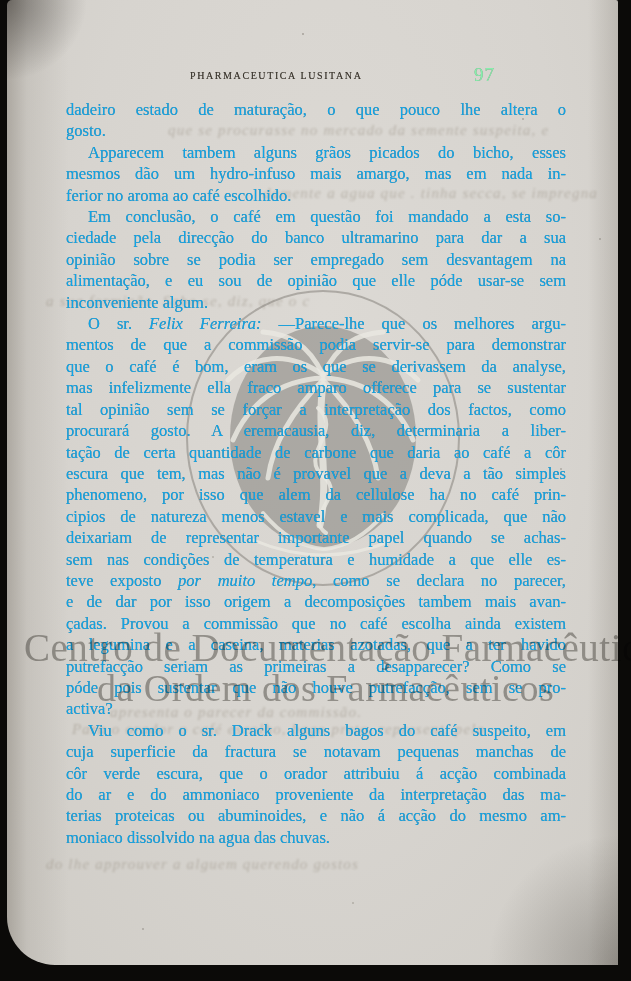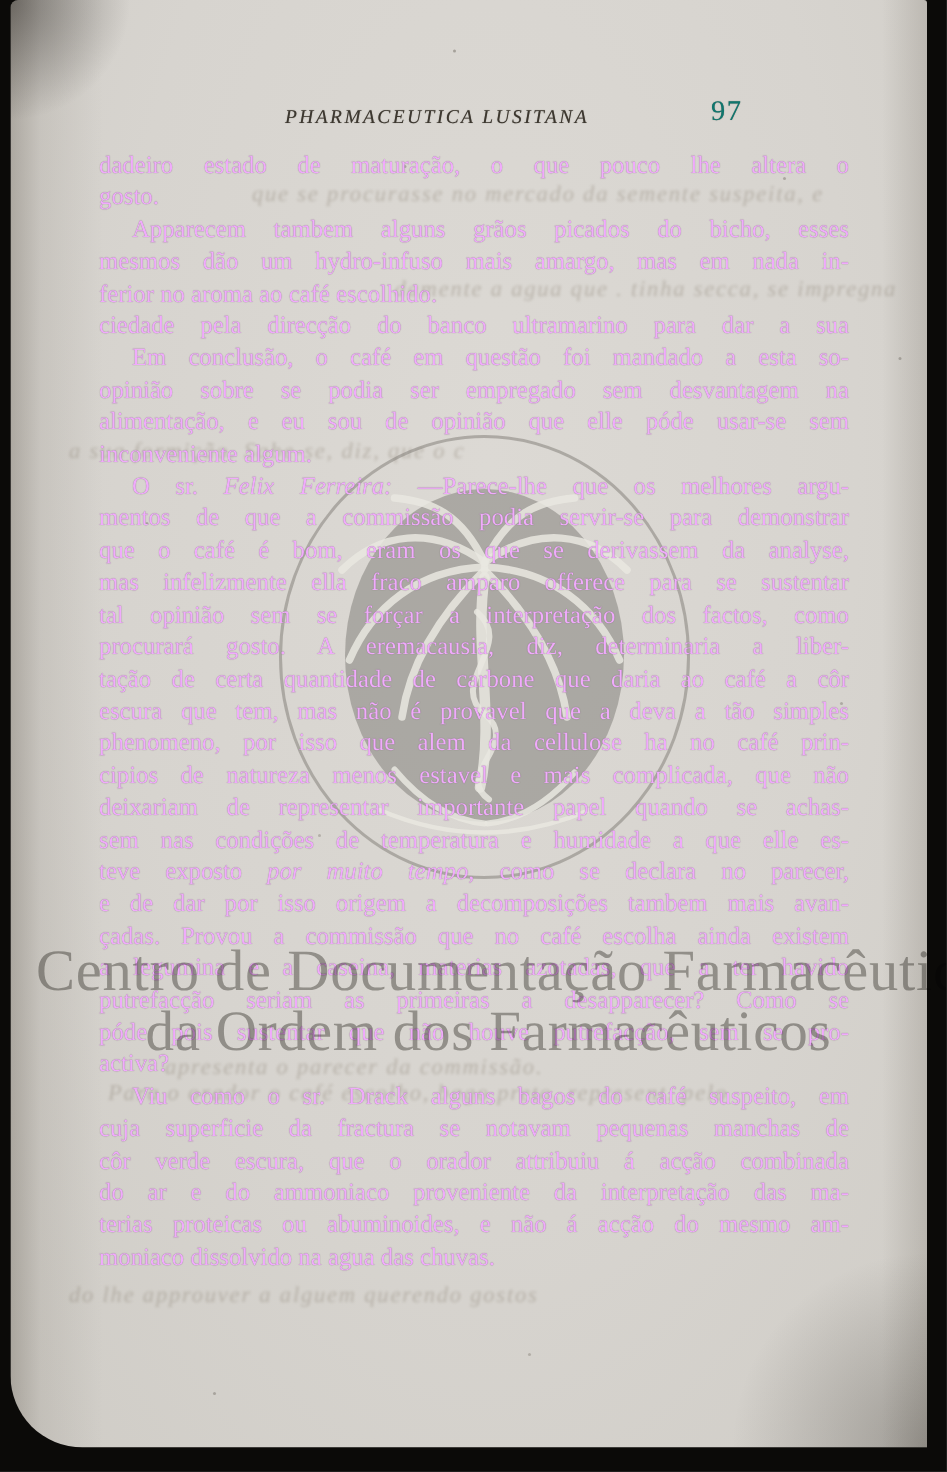--- a/index.html
+++ b/index.html
@@ -28,41 +28,40 @@
       553px 468px 0 0 rgba(70,62,52,.28),
       458px 798px 0 0 rgba(60,52,44,.45),
       135px 928px 0 0 rgba(70,62,52,.3),
       345px 902px 0 0 rgba(70,62,52,.25),
       592px 238px 0 0 rgba(70,62,52,.3),
       205px 556px 0 0 rgba(70,62,52,.25),
       262px 110px 0 0 rgba(70,62,52,.3);
   }
   .running-title{
     position:absolute;left:190px;top:70px;
-    font-size:13px;letter-spacing:1.6px;color:#3c372f;
+    font-size:10px;letter-spacing:1.6px;color:#3c372f;
     text-shadow:0 0 0.6px rgba(60,55,47,.6);
-    font-style:italic;
   }
   .page-number{
     position:absolute;left:474px;top:64px;
-    font-size:19px;color:#0f766e;letter-spacing:1px;
+    font-size:19px;color:#86efac;letter-spacing:1px;
     text-shadow:0 0 0.6px rgba(60,55,47,.6);
   }
   
   .bleed-layer{position:absolute;left:0;top:0;width:631px;height:981px;pointer-events:none;}
   .bleed-line{
     position:absolute;font-size:15px;color:#8b8274;opacity:.42;
     letter-spacing:1.2px;filter:blur(1.1px);white-space:nowrap;font-style:italic;
   }
   
   .stamp{position:absolute;left:168px;top:280px;}
   
   .body-text{
     position:absolute;left:66px;top:99px;width:500px;
-    font-size:16.5px;line-height:21.4px;color:#f0abfc;
+    font-size:16.5px;line-height:21.4px;color:#0ea5e9;
     text-shadow:0 0 0.6px rgba(50,45,38,.55);
   }
   .line{text-align:justify;text-align-last:justify;white-space:nowrap;}
   .line.last{text-align-last:left;}
   .line.indent{padding-left:22px;}
   .line em{font-style:italic;}
   
   .watermark{position:absolute;left:0;top:0;width:631px;height:981px;pointer-events:none;mix-blend-mode:multiply;}
   .wm-line{
     position:absolute;font-family:"Liberation Serif","DejaVu Serif",serif;
@@ -110,22 +109,22 @@
 
   <div class="running-title">PHARMACEUTICA LUSITANA</div>
   <div class="page-number">97</div>
 
   <div class="body-text" id="body-text">
       <div class="line"><span>dadeiro estado de maturação, o que pouco lhe altera o</span></div>
       <div class="line last"><span>gosto.</span></div>
       <div class="line indent"><span>Apparecem tambem alguns grãos picados do bicho, esses</span></div>
       <div class="line"><span>mesmos dão um hydro-infuso mais amargo, mas em nada in-</span></div>
       <div class="line last"><span>ferior no aroma ao café escolhido.</span></div>
+      <div class="line indent"><span>Em conclusão, o café em questão foi mandado a esta so-</span></div>
       <div class="line"><span>ciedade pela direcção do banco ultramarino para dar a sua</span></div>
-      <div class="line indent"><span>Em conclusão, o café em questão foi mandado a esta so-</span></div>
       <div class="line"><span>opinião sobre se podia ser empregado sem desvantagem na</span></div>
       <div class="line"><span>alimentação, e eu sou de opinião que elle póde usar-se sem</span></div>
       <div class="line last"><span>inconveniente algum.</span></div>
       <div class="line indent"><span>O sr. </span><em>Felix Ferreira:</em><span> —Parece-lhe que os melhores argu-</span></div>
       <div class="line"><span>mentos de que a commissão podia servir-se para demonstrar</span></div>
       <div class="line"><span>que o café é bom, eram os que se derivassem da analyse,</span></div>
       <div class="line"><span>mas infelizmente ella fraco amparo offerece para se sustentar</span></div>
       <div class="line"><span>tal opinião sem se forçar a interpretação dos factos, como</span></div>
       <div class="line"><span>procurará gosto. A eremacausia, diz, determinaria a liber-</span></div>
       <div class="line"><span>tação de certa quantidade de carbone que daria ao café a côr</span></div>

